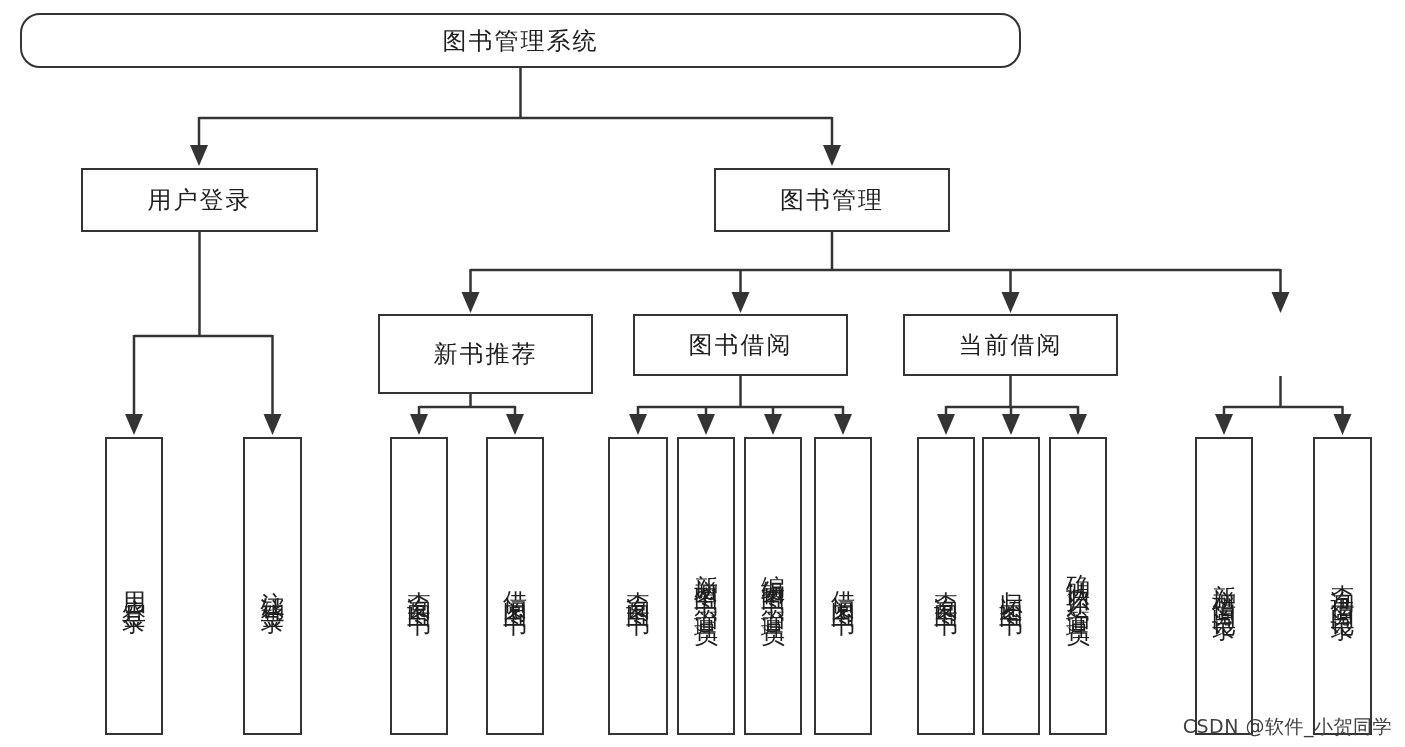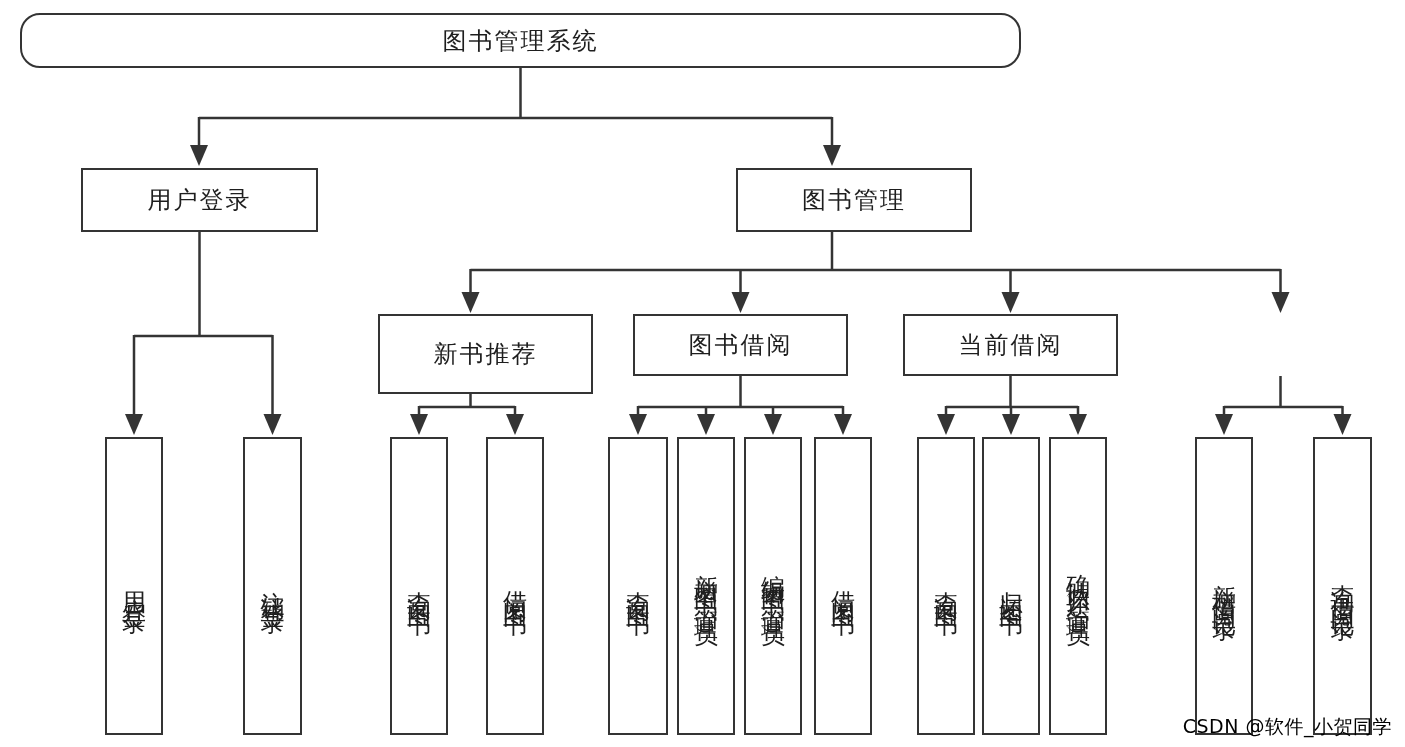--- a/index.html
+++ b/index.html
@@ -43,21 +43,21 @@
     letter-spacing: 7px;
     line-height: 1;
     white-space: nowrap;
   }
   .watermark {
     position: absolute;
     right: 13px;
     top: 714px;
     font-size: 19px;
     letter-spacing: 0.5px;
-    color: #000000;
+    color: #404040;
     white-space: nowrap;
     z-index: 5;
   }
 </style>
 </head>
 <body>
 
 <div class="canvas">
 
   <svg class="wires" viewBox="0 0 1405 747" fill="none">
@@ -119,21 +119,21 @@
     </g>
   </svg>
 
   <div class="node h" style="left:20px; top:13px; width:1001px; height:55px;border-radius:20px;">
     <span class="lbl">图书管理系统</span>
   </div>
 
   <div class="node h" style="left:81px; top:168px; width:237px; height:64px;">
     <span class="lbl">用户登录</span>
   </div>
-  <div class="node h" style="left:736px; top:168px; width:236px; height:64px;justify-content:center;">
+  <div class="node h" style="left:714px; top:168px; width:236px; height:64px;justify-content:center;">
     <span class="lbl">图书管理</span>
   </div>
 
   <div class="node h" style="left:378px; top:314px; width:215px; height:80px;">
     <span class="lbl">新书推荐</span>
   </div>
   <div class="node h" style="left:633px; top:314px; width:215px; height:62px;">
     <span class="lbl">图书借阅</span>
   </div>
   <div class="node h" style="left:903px; top:314px; width:215px; height:62px;">

